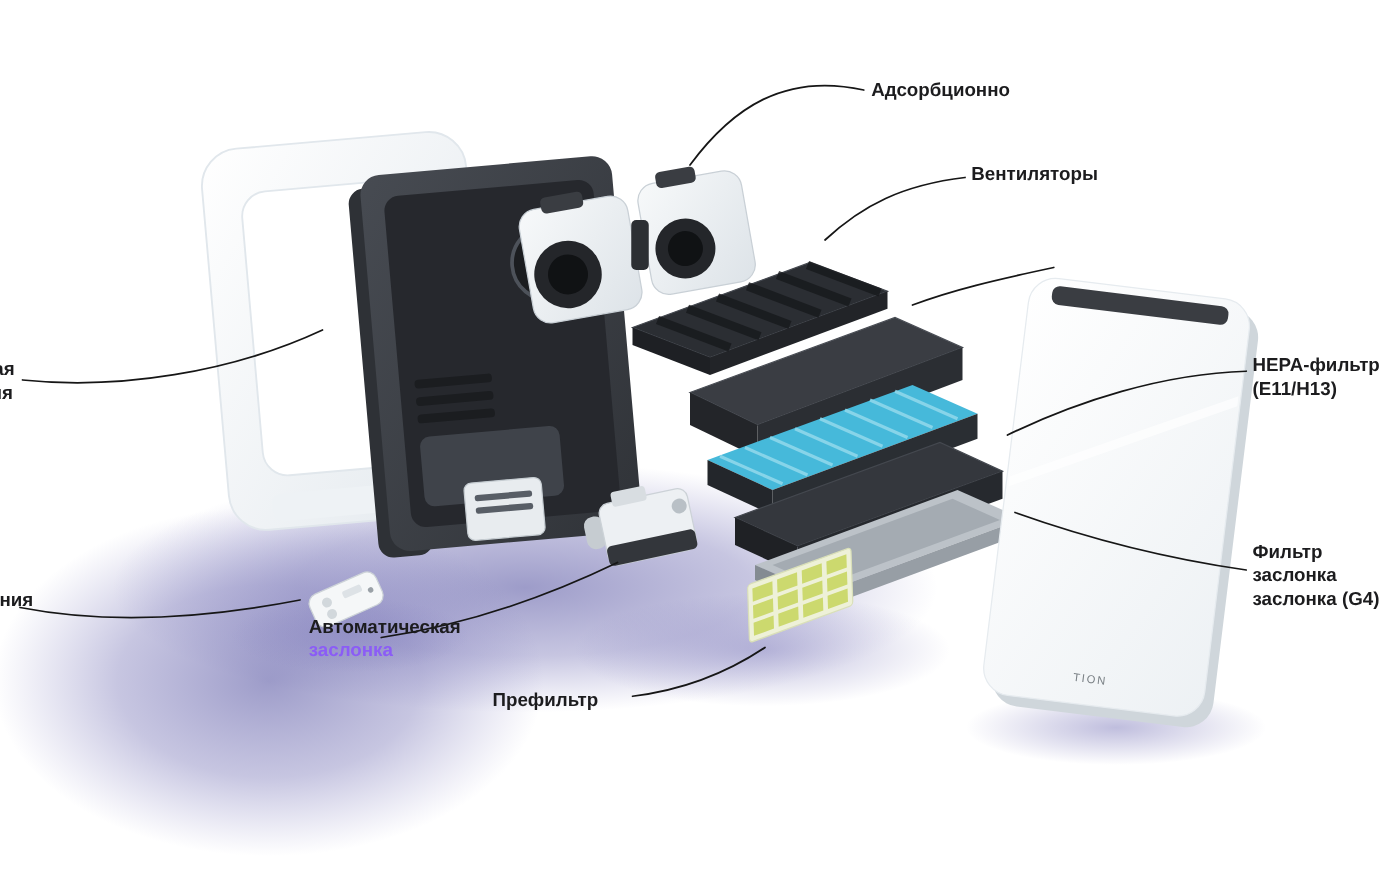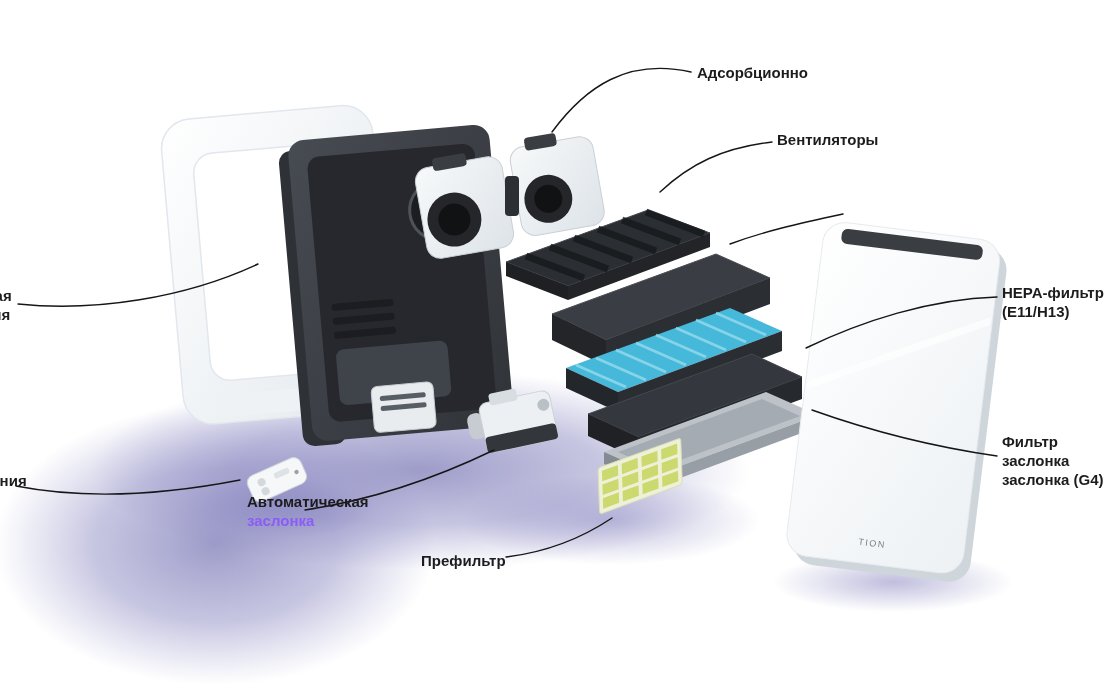--- a/index.html
+++ b/index.html
@@ -208,21 +208,21 @@
     <div>Фильтр</div>
     <div>заслонка</div>
     <div>заслонка (G4)</div>
   </div>
 
   <div class="label" style="left:247px;top:492px">
     <div>Автоматическая</div>
     <div class="muted">заслонка</div>
   </div>
 
-  <div class="label" style="left:421px;top:551px">Префильтр</div>
+  <div class="label" style="left:394px;top:551px">Префильтр</div>
 
   <div class="label" style="left:-50px;top:286px">
     <div>Базовая</div>
     <div>станция</div>
   </div>
 
   <div class="label" style="left:-62px;top:452px">
     <div>Пульт</div>
     <div>управления</div>
   </div>

